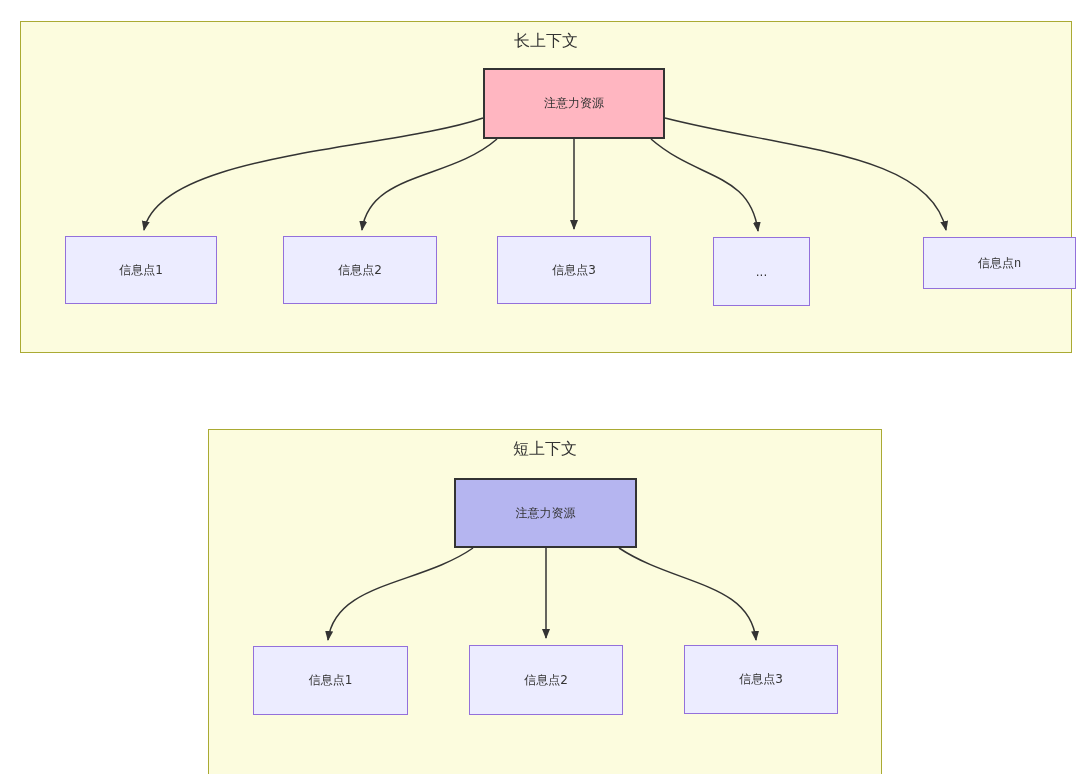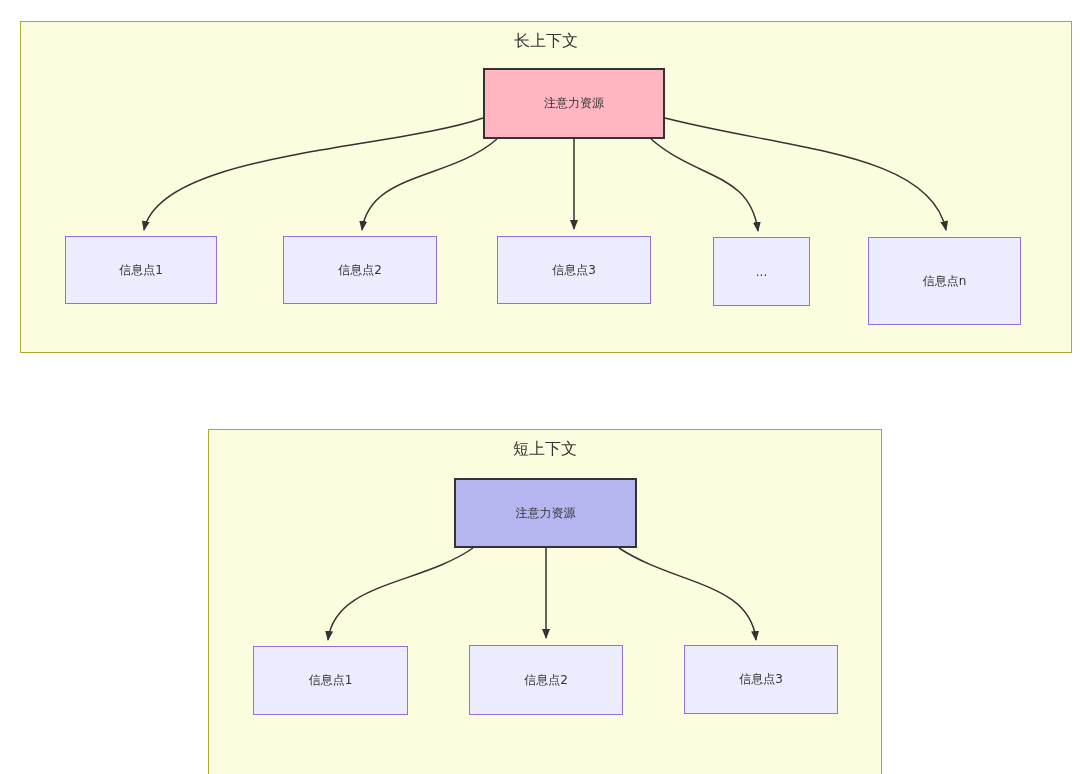--- a/index.html
+++ b/index.html
@@ -87,21 +87,21 @@
   <div class="node root-node root-long" style="left:483px; top:68px; width:182px; height:71px;">注意力资源</div>
 
   <div class="node" style="left:65px; top:236px; width:152px; height:68px;">信息点1</div>
 
   <div class="node" style="left:283px; top:236px; width:154px; height:68px;">信息点2</div>
 
   <div class="node" style="left:497px; top:236px; width:154px; height:68px;">信息点3</div>
 
   <div class="node" style="left:713px; top:237px; width:97px; height:69px;">...</div>
 
-  <div class="node" style="left:868px; top:237px; width:153px; height:88px;">信息点n</div>
+  <div class="node" style="left:923px; top:237px; width:153px; height:52px;font-family:Liberation Mono, monospace;">信息点n</div>
 
   <div class="node root-node root-short" style="left:454px; top:478px; width:183px; height:70px;">注意力资源</div>
 
   <div class="node" style="left:253px; top:646px; width:155px; height:69px;">信息点1</div>
 
   <div class="node" style="left:469px; top:645px; width:154px; height:70px;">信息点2</div>
 
   <div class="node" style="left:684px; top:645px; width:154px; height:69px;">信息点3</div>
 
 </div>

